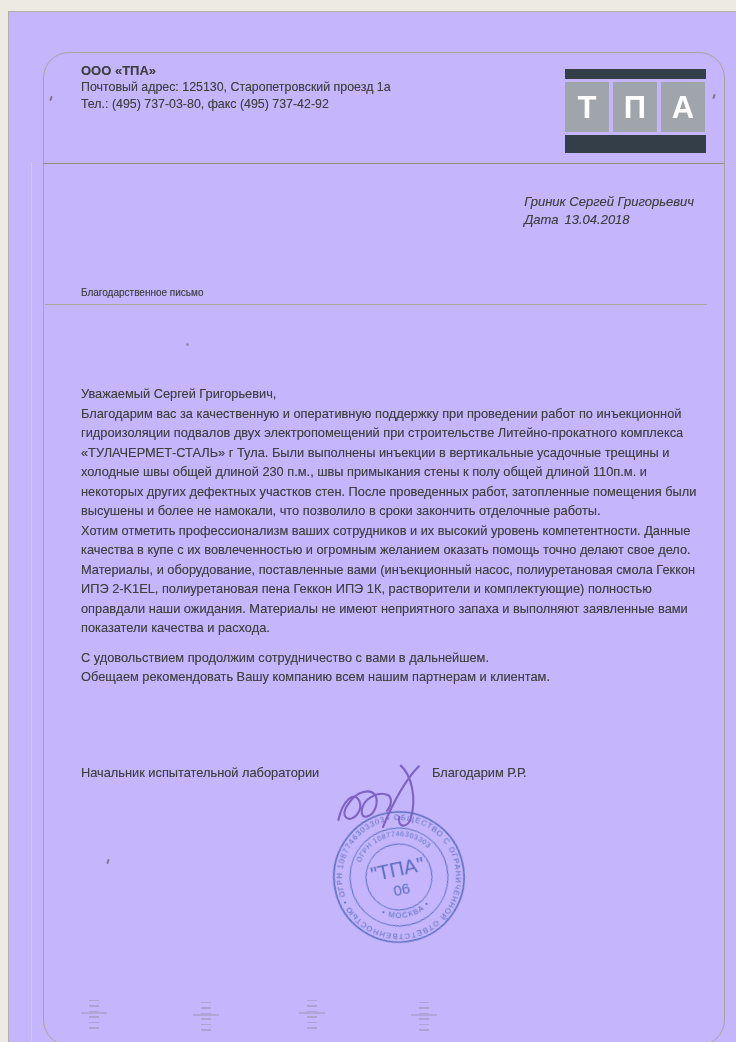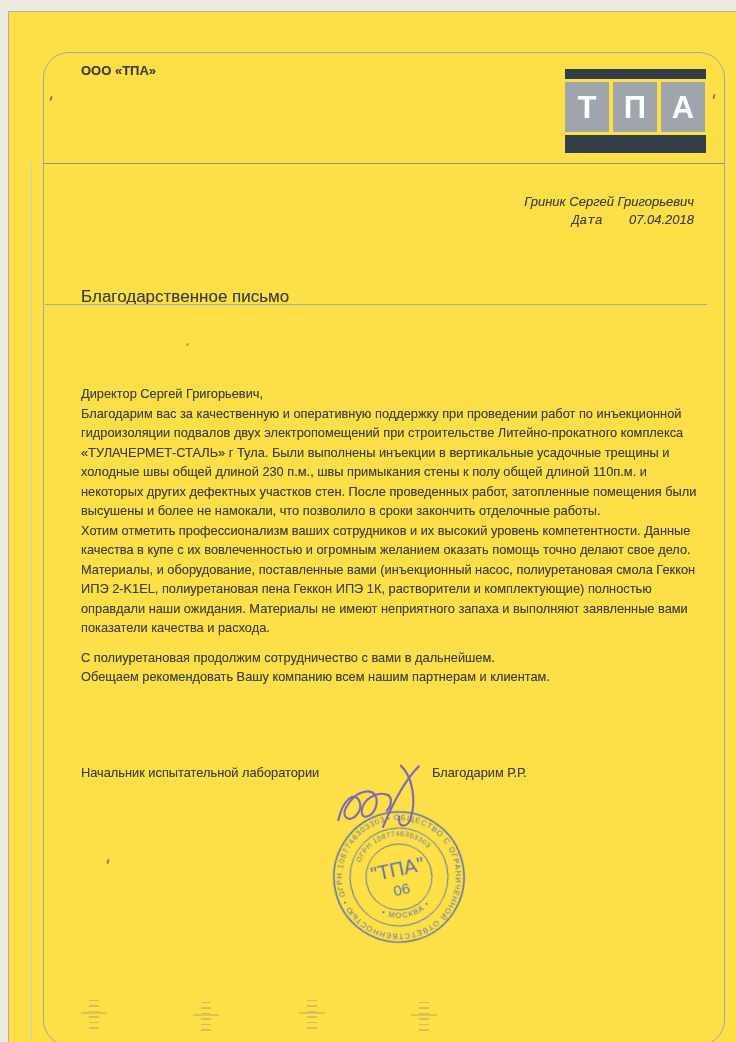--- a/index.html
+++ b/index.html
@@ -5,21 +5,21 @@
   html,body{margin:0;padding:0;}
   body{
     width:736px;height:1042px;position:relative;overflow:hidden;
     background:#edebe1;
     font-family:"Liberation Sans", sans-serif;
     color:#3f3f3f;
   }
   
   .page{
     position:absolute;left:8px;top:11px;right:0;bottom:0;
-    background:#fde047;
+    background:#c4b5fd;
     border-left:1px solid #b3b0a6;border-top:1px solid #b3b0a6;
   }
   .edge-artifact{position:absolute;left:22px;top:150px;bottom:0;width:1px;background:#d2cfc5;}
   
   .frame{
     position:absolute;left:34px;top:40px;width:680px;height:992px;
     border:1px solid #a7a59c;border-radius:26px;
   }
   .divider{position:absolute;left:34px;top:151px;width:681px;height:1px;background:#8f8d85;}
   .title-rule{position:absolute;left:36px;top:292px;width:662px;height:1px;background:#a9a79e;}
@@ -29,25 +29,25 @@
   .header-block .company{font-weight:bold;font-size:13px;}
 
   
   .logo{position:absolute;left:556px;top:57px;width:141px;}
   .logo .bar{background:#333e48;height:10px;}
   .logo .bar.bottom{height:18px;margin-top:3px;}
   .logo .squares{display:flex;gap:4px;margin-top:3px;margin-bottom:0;}
   .logo .sq{width:44px;height:50px;background:#a0a5ab;display:flex;align-items:center;justify-content:center;
     color:#fff;font-weight:bold;font-size:31px;line-height:1;}
 
-  .recipient{position:absolute;right:42px;top:181px;text-align:right;font-style:italic;
+  .recipient{position:absolute;right:42px;top:181px;text-align:left;font-style:italic;
     font-size:13px;line-height:18px;text-shadow:0 0 .4px rgba(63,63,63,.45);}
-  .recipient .date-label{margin-right:26px;font-family:Liberation Mono, monospace;}
+  .recipient .date-label{margin-right:6px;}
 
-  .letter-title{position:absolute;left:72px;top:275px;font-size:17px;
+  .letter-title{position:absolute;left:72px;top:275px;font-size:10px;
     text-shadow:0 0 .4px rgba(63,63,63,.45);}
 
   .body-text{position:absolute;left:72px;top:372px;width:620px;font-size:12.8px;line-height:19.5px;
     text-shadow:0 0 .4px rgba(63,63,63,.45);}
   .body-text .para{margin:0;}
   .body-text .para:empty{height:10px;}
 
   .sign-row{position:absolute;left:72px;top:753px;width:600px;font-size:12.8px;
     text-shadow:0 0 .4px rgba(63,63,63,.45);}
   .sign-name{position:absolute;left:351px;top:0;}
@@ -71,50 +71,52 @@
 <body>
 
 <div class="page">
   <div class="edge-artifact"></div>
 
   <div class="frame"></div>
   <div class="divider"></div>
 
   <div class="header-block">
     <div class="company">ООО «ТПА»</div>
+    <div>Почтовый адрес: 125130, Старопетровский проезд 1а</div>
+    <div>Тел.: (495) 737-03-80, факс (495) 737-42-92</div>
   </div>
 
   <div class="logo">
     <div class="bar"></div>
     <div class="squares">
       <div class="sq">Т</div>
       <div class="sq">П</div>
       <div class="sq">А</div>
     </div>
     <div class="bar bottom"></div>
   </div>
 
   <div class="recipient">
     <div>Гриник Сергей Григорьевич</div>
     <div>
-      <span class="date-label">Дата</span><span>07.04.2018</span>
+      <span class="date-label">Дата</span><span>13.04.2018</span>
     </div>
   </div>
 
   <div class="letter-title">Благодарственное письмо</div>
   <div class="title-rule"></div>
 
   <div class="body-text">
 
-  <div class="para">Директор Сергей Григорьевич,</div>
+  <div class="para">Уважаемый Сергей Григорьевич,</div>
       <div class="para">Благодарим вас за качественную и оперативную поддержку при проведении работ по инъекционной гидроизоляции подвалов двух электропомещений при строительстве Литейно-прокатного комплекса «ТУЛАЧЕРМЕТ-СТАЛЬ» г Тула. Были выполнены инъекции в вертикальные усадочные трещины и холодные швы общей длиной 230 п.м., швы примыкания стены к полу общей длиной 110п.м. и некоторых других дефектных участков стен. После проведенных работ, затопленные помещения были высушены и более не намокали, что позволило в сроки закончить отделочные работы.</div>
       <div class="para">Хотим отметить профессионализм ваших сотрудников и их высокий уровень компетентности. Данные качества в купе с их вовлеченностью и огромным желанием оказать помощь точно делают свое дело.</div>
       <div class="para">Материалы, и оборудование, поставленные вами (инъекционный насос, полиуретановая смола Геккон ИПЭ 2-K1EL, полиуретановая пена Геккон ИПЭ 1К, растворители и комплектующие) полностью оправдали наши ожидания. Материалы не имеют неприятного запаха и выполняют заявленные вами показатели качества и расхода.</div>
       <div class="para"></div>
-      <div class="para">С полиуретановая продолжим сотрудничество с вами в дальнейшем.</div>
+      <div class="para">С удовольствием продолжим сотрудничество с вами в дальнейшем.</div>
       <div class="para">Обещаем рекомендовать Вашу компанию всем нашим партнерам и клиентам.</div>
     </div>
 
   <div class="sign-row">
     <span>Начальник испытательной лаборатории</span>
     <span class="sign-name">Благодарим Р.Р.</span>
   </div>
 
   <svg class="stamp" viewBox="0 0 170 170">
     <g fill="none" stroke="#4d63b4">

